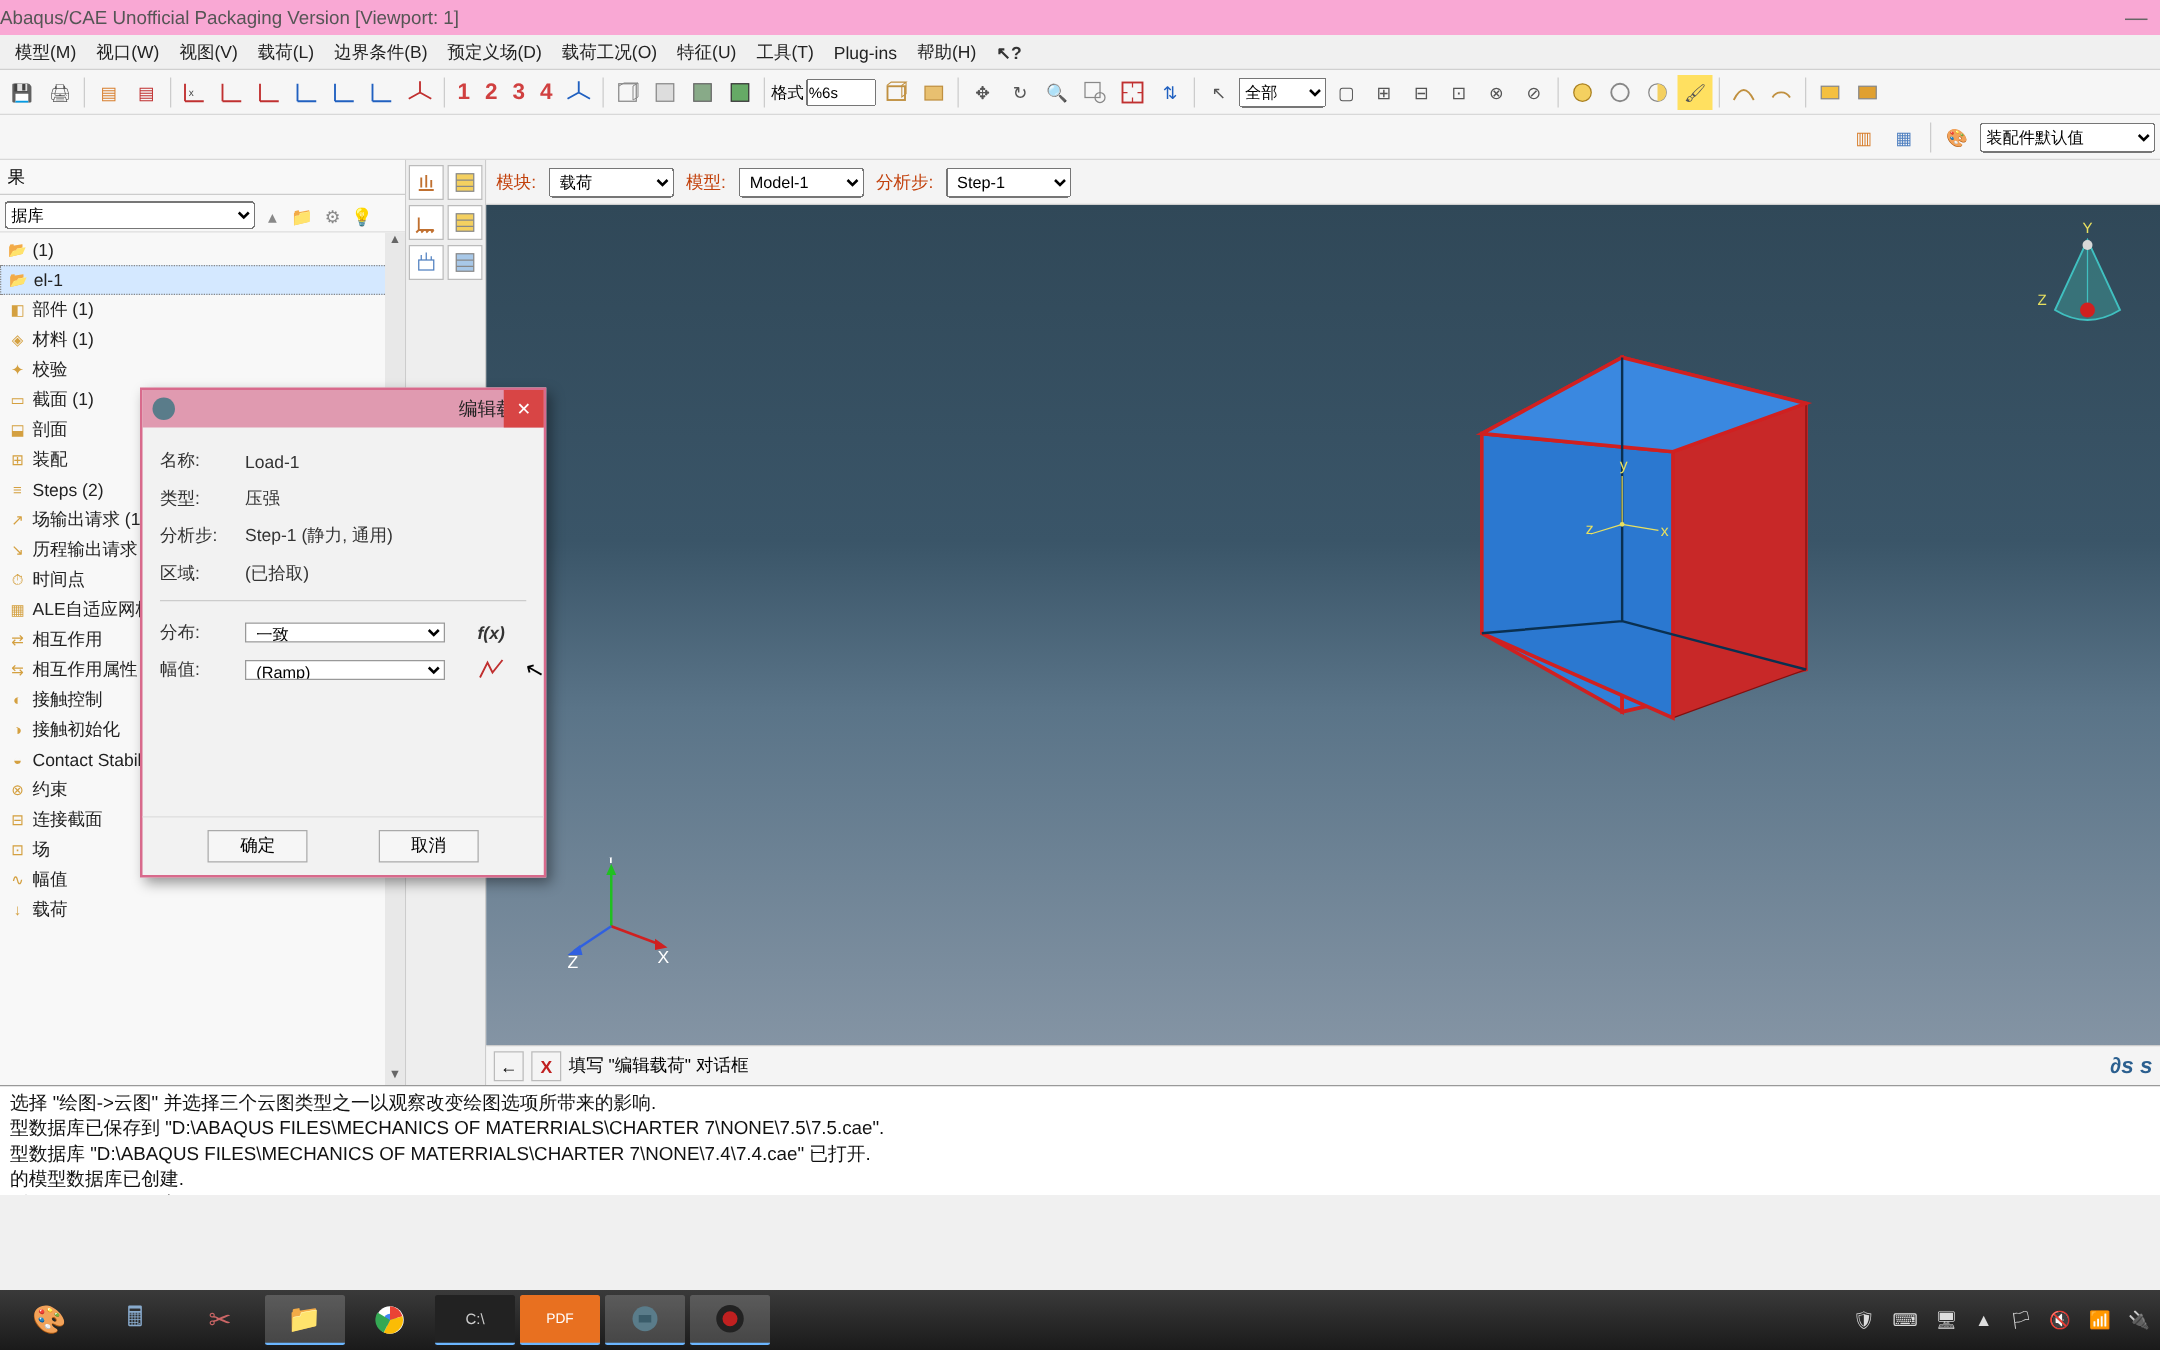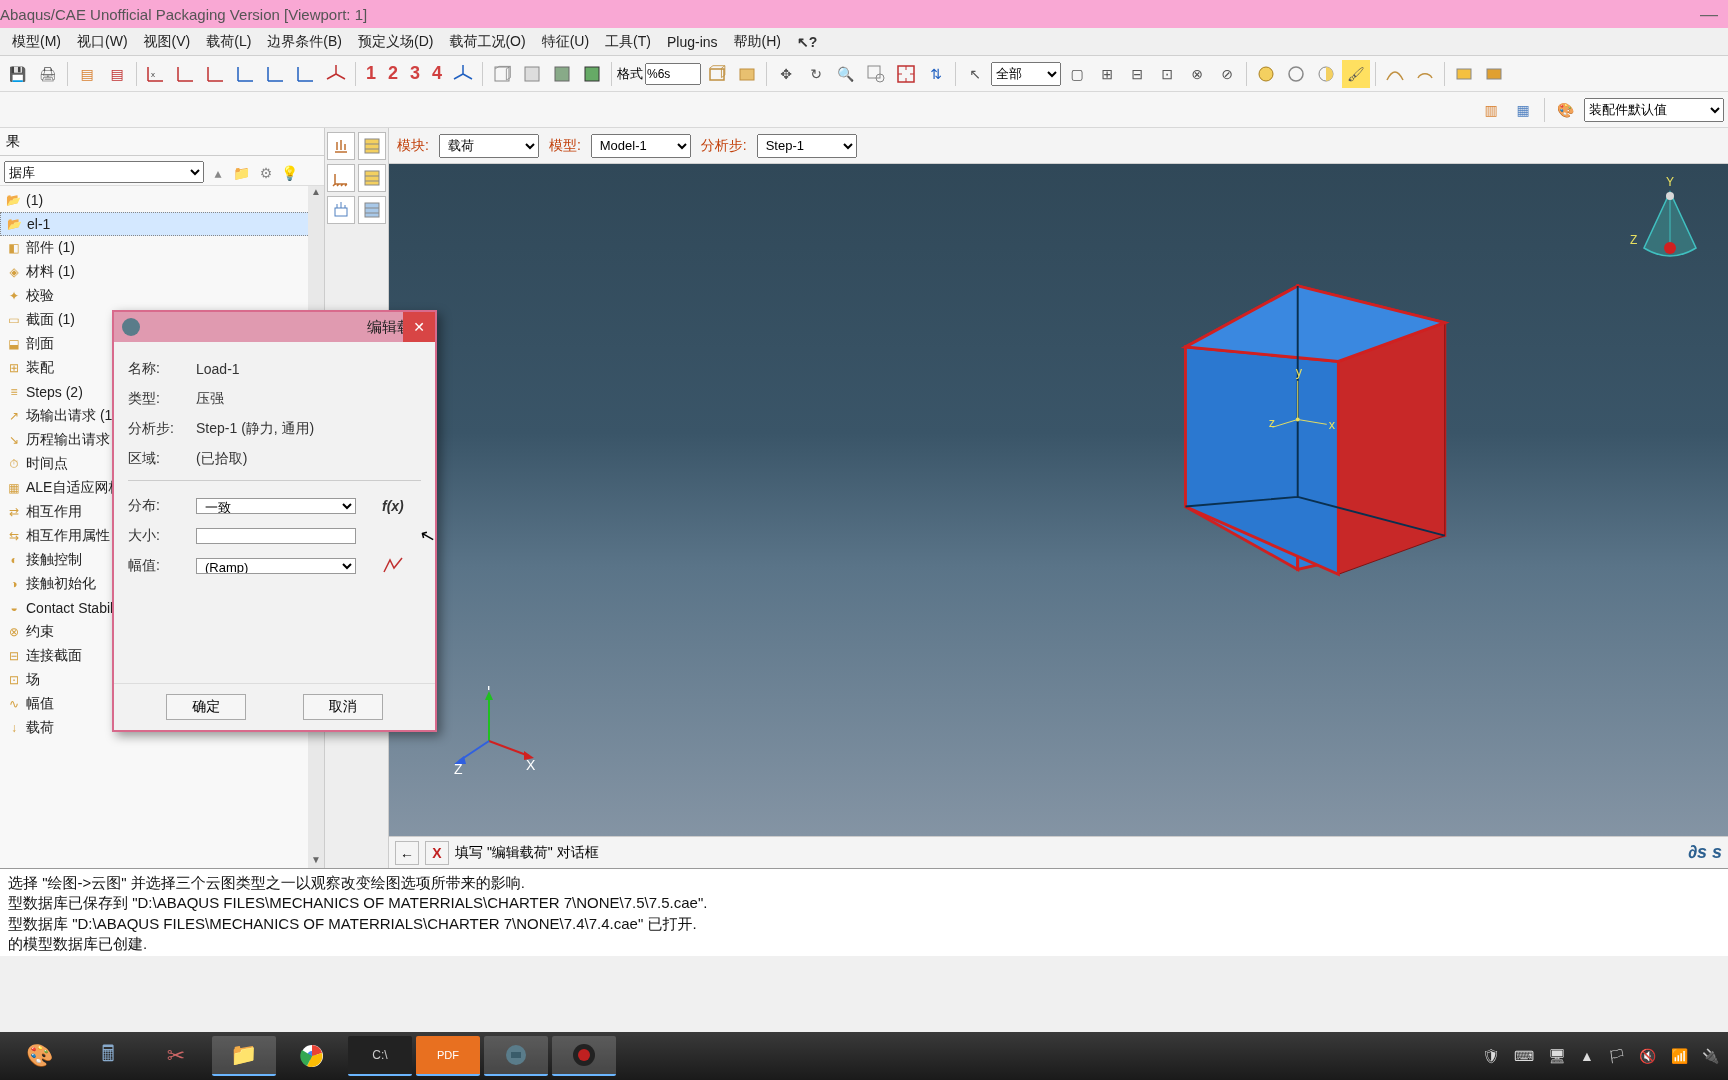--- a/index.html
+++ b/index.html
@@ -523,24 +523,20 @@
       </div>
     <div class="dlg-row">
         <label>区域:</label>
         <span class="val">(已拾取)</span>
       </div>
     <hr class="dlg-hr">
     <div class="dlg-row">
       <label>分布:</label>
       <select><option>一致</option></select>
       <span class="fx">f(x)</span>
-    </div>
-    <div class="dlg-row">
-      <label>大小:</label>
-      <input value="" style="">
     </div>
     <div class="dlg-row">
       <label>幅值:</label>
       <select><option>(Ramp)</option></select>
       <svg class="amp-icon" width="24" height="20">
           <path d="M2 16 L8 4 L12 12 L20 2" fill="none" stroke="#c03030" stroke-width="1.5"></path>
         </svg>
     </div>
     <div style="height:90px"></div>
   </div>

